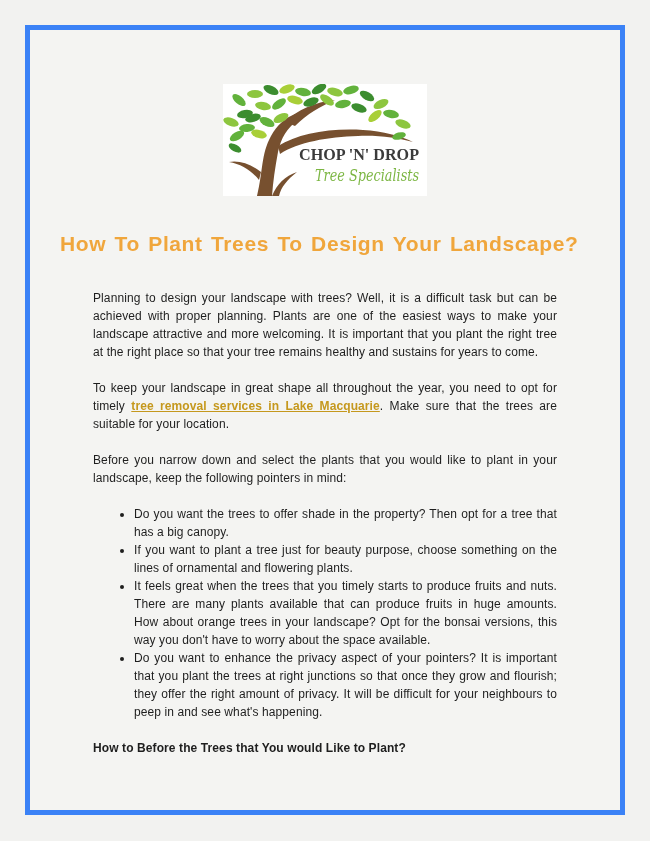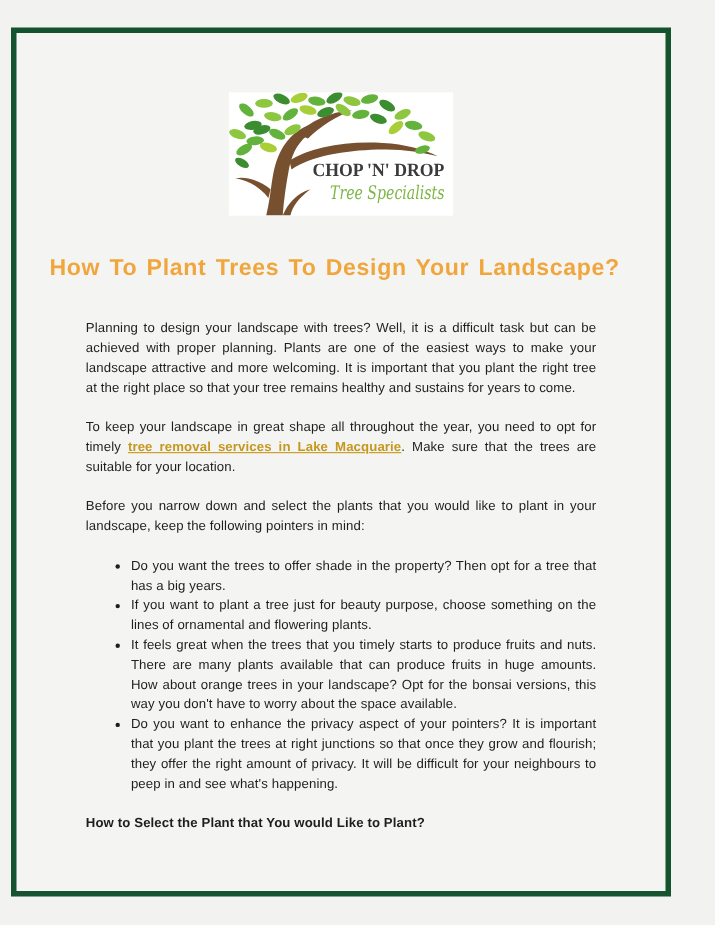--- a/index.html
+++ b/index.html
@@ -5,23 +5,23 @@
   html,body { margin:0; padding:0; }
   body {
     width:650px; height:841px;
     background:#F2F2F0;
     font-family:"Liberation Sans", sans-serif;
     position:relative;
     overflow:hidden;
   }
   .frame {
     position:absolute;
-    left:10px; top:25px;
+    left:25px; top:25px;
     width:590px; height:780px;
-    border:5px solid #14532d;
+    border:5px solid #3b82f6;
     background:#F4F4F2;
     box-sizing:content-box;
   }
   .logo-wrap {
     width:204px; height:112px;
     margin:54px auto 0 auto;
     background:#FFFFFF;
   }
   .logo-wrap svg { display:block; }
   h1.title {
@@ -123,22 +123,22 @@
 
   <div class="content">
 
     <p>Planning to design your landscape with trees? Well, it is a difficult task but can be achieved with proper planning. Plants are one of the easiest ways to make your landscape attractive and more welcoming. It is important that you plant the right tree at the right place so that your tree remains healthy and sustains for years to come.</p>
 
     <p><span>To keep your landscape in great shape all throughout the year, you need to opt for timely </span><a class="gold-link">tree removal services in Lake Macquarie</a><span>. Make sure that the trees are suitable for your location.</span></p>
 
     <p class="section-intro">Before you narrow down and select the plants that you would like to plant in your landscape, keep the following pointers in mind:</p>
 
     <ul class="pointers">
-      <li>Do you want the trees to offer shade in the property? Then opt for a tree that has a big years.</li>
+      <li>Do you want the trees to offer shade in the property? Then opt for a tree that has a big canopy.</li>
       <li>If you want to plant a tree just for beauty purpose, choose something on the lines of ornamental and flowering plants.</li>
       <li>It feels great when the trees that you timely starts to produce fruits and nuts. There are many plants available that can produce fruits in huge amounts. How about orange trees in your landscape? Opt for the bonsai versions, this way you don't have to worry about the space available.</li>
       <li>Do you want to enhance the privacy aspect of your pointers? It is important that you plant the trees at right junctions so that once they grow and flourish; they offer the right amount of privacy. It will be difficult for your neighbours to peep in and see what's happening.</li>
     </ul>
 
-    <p class="section-heading">How to Select the Plant that You would Like to Plant?</p>
+    <p class="section-heading">How to Before the Trees that You would Like to Plant?</p>
 
   </div>
 </div>
 
 </body></html>

